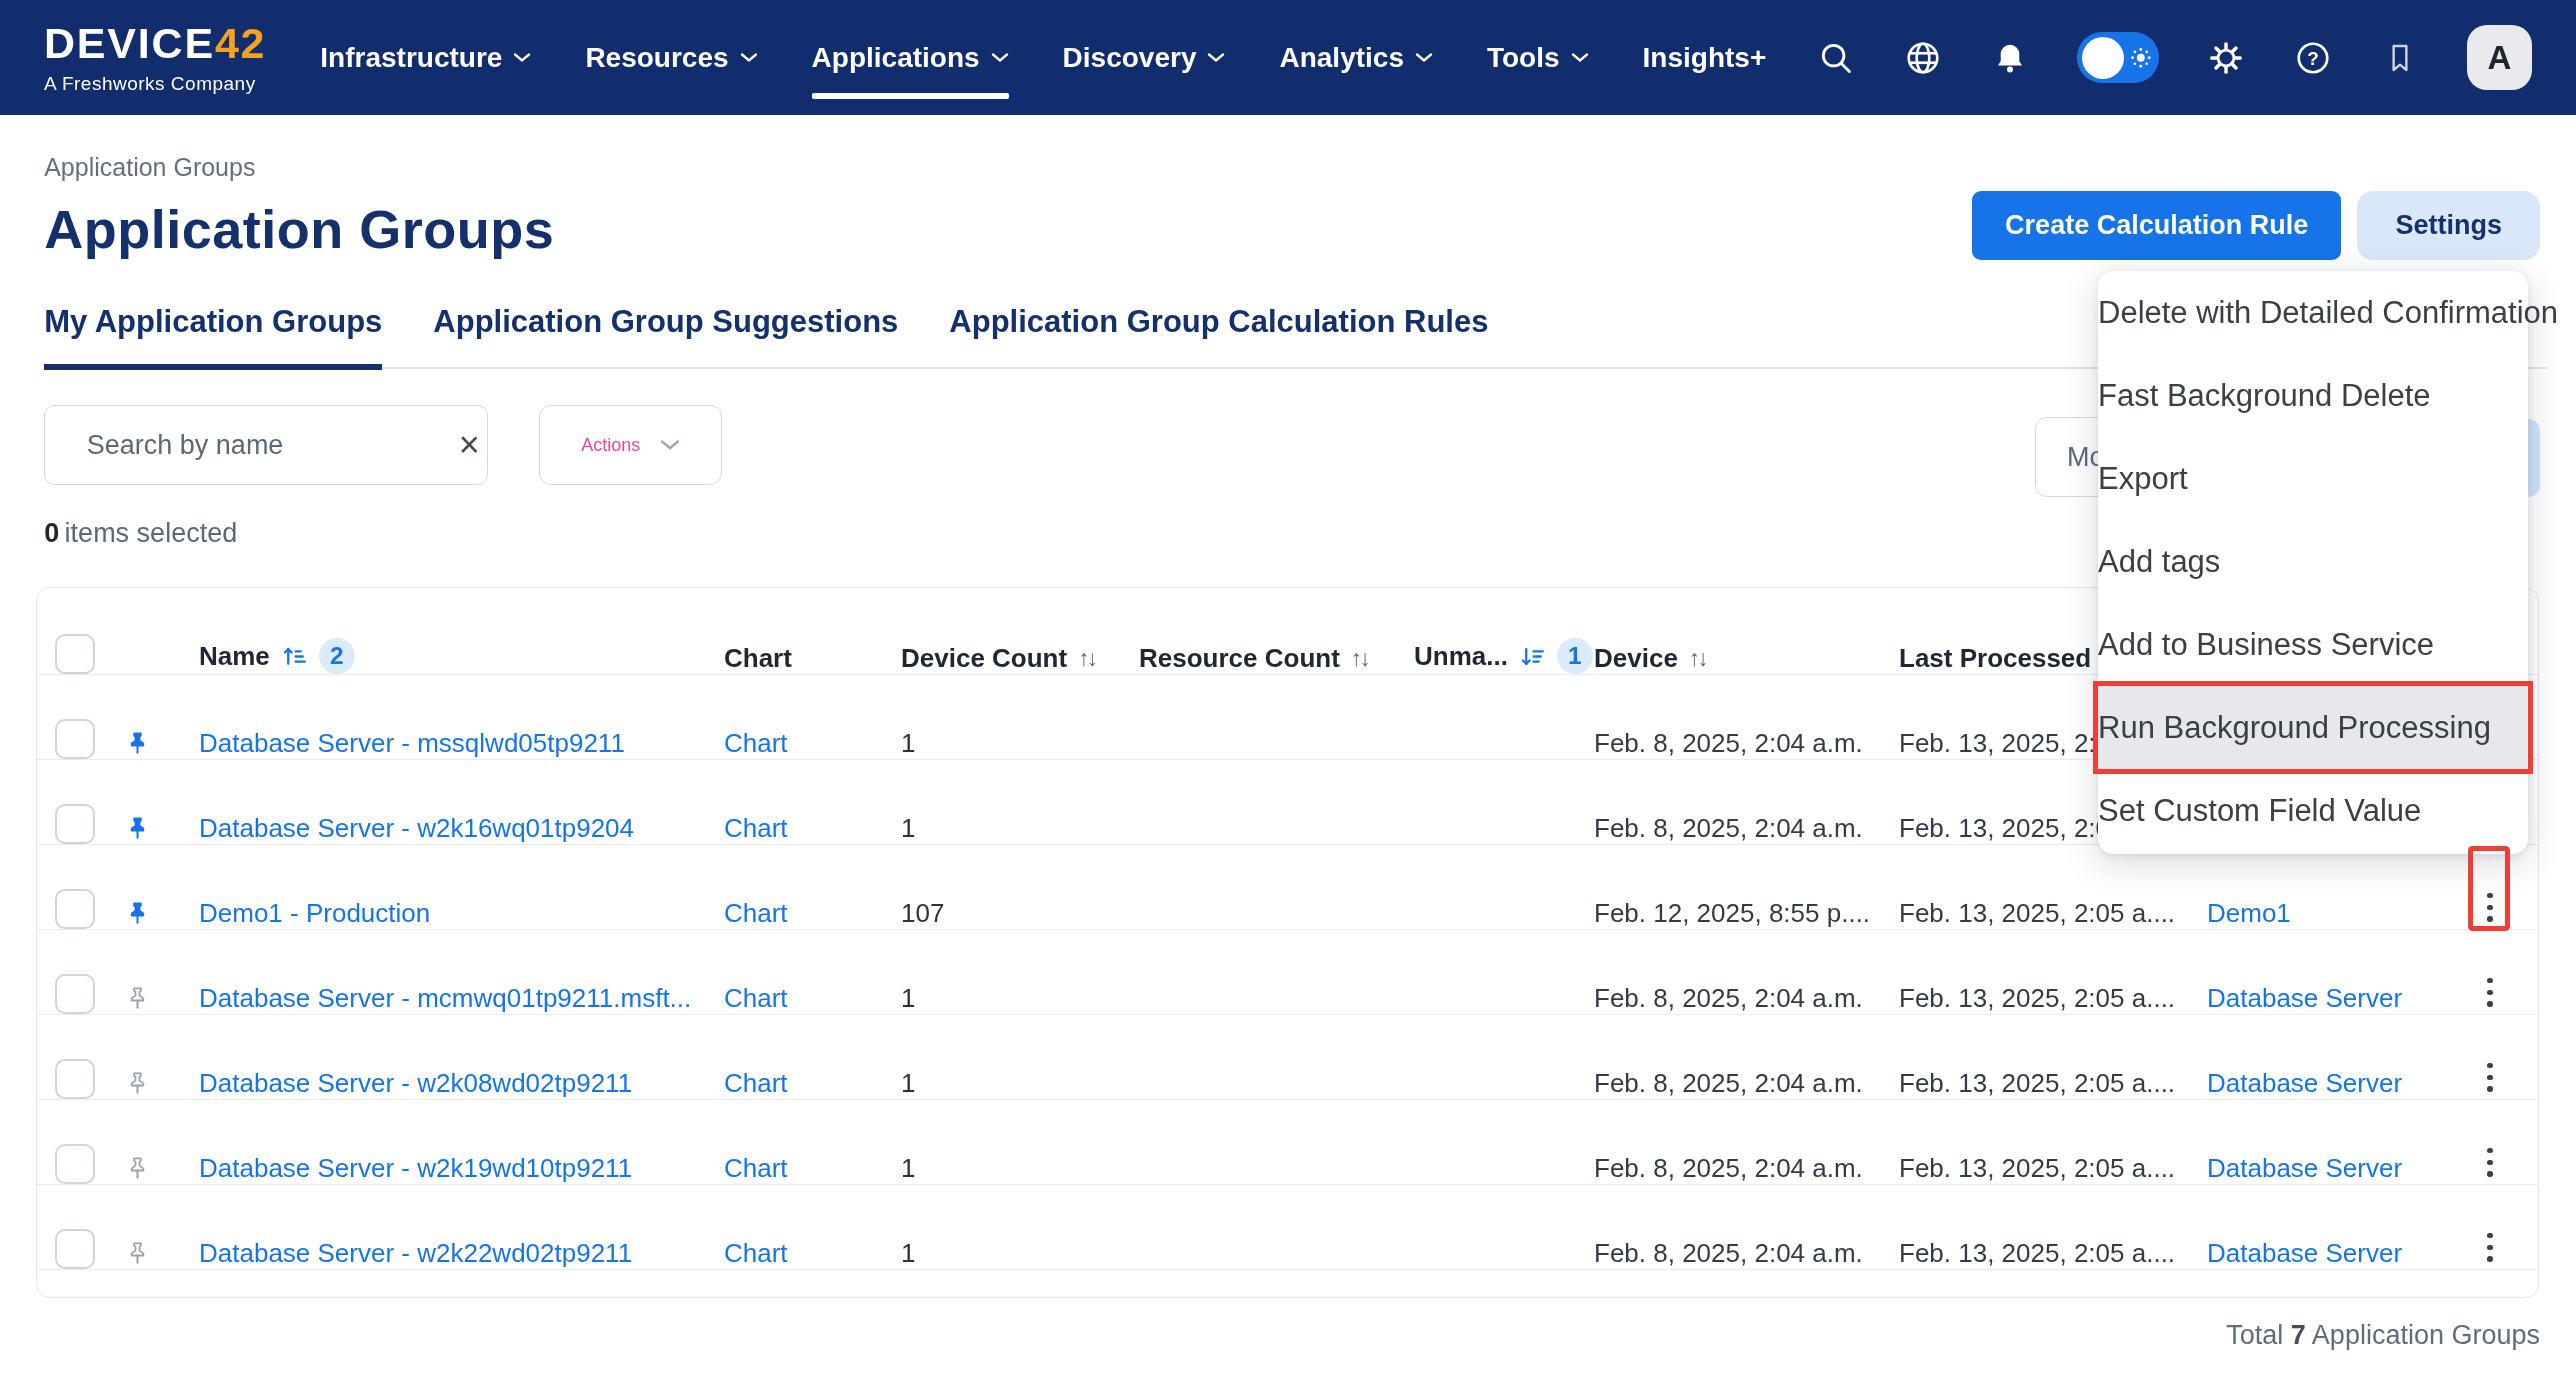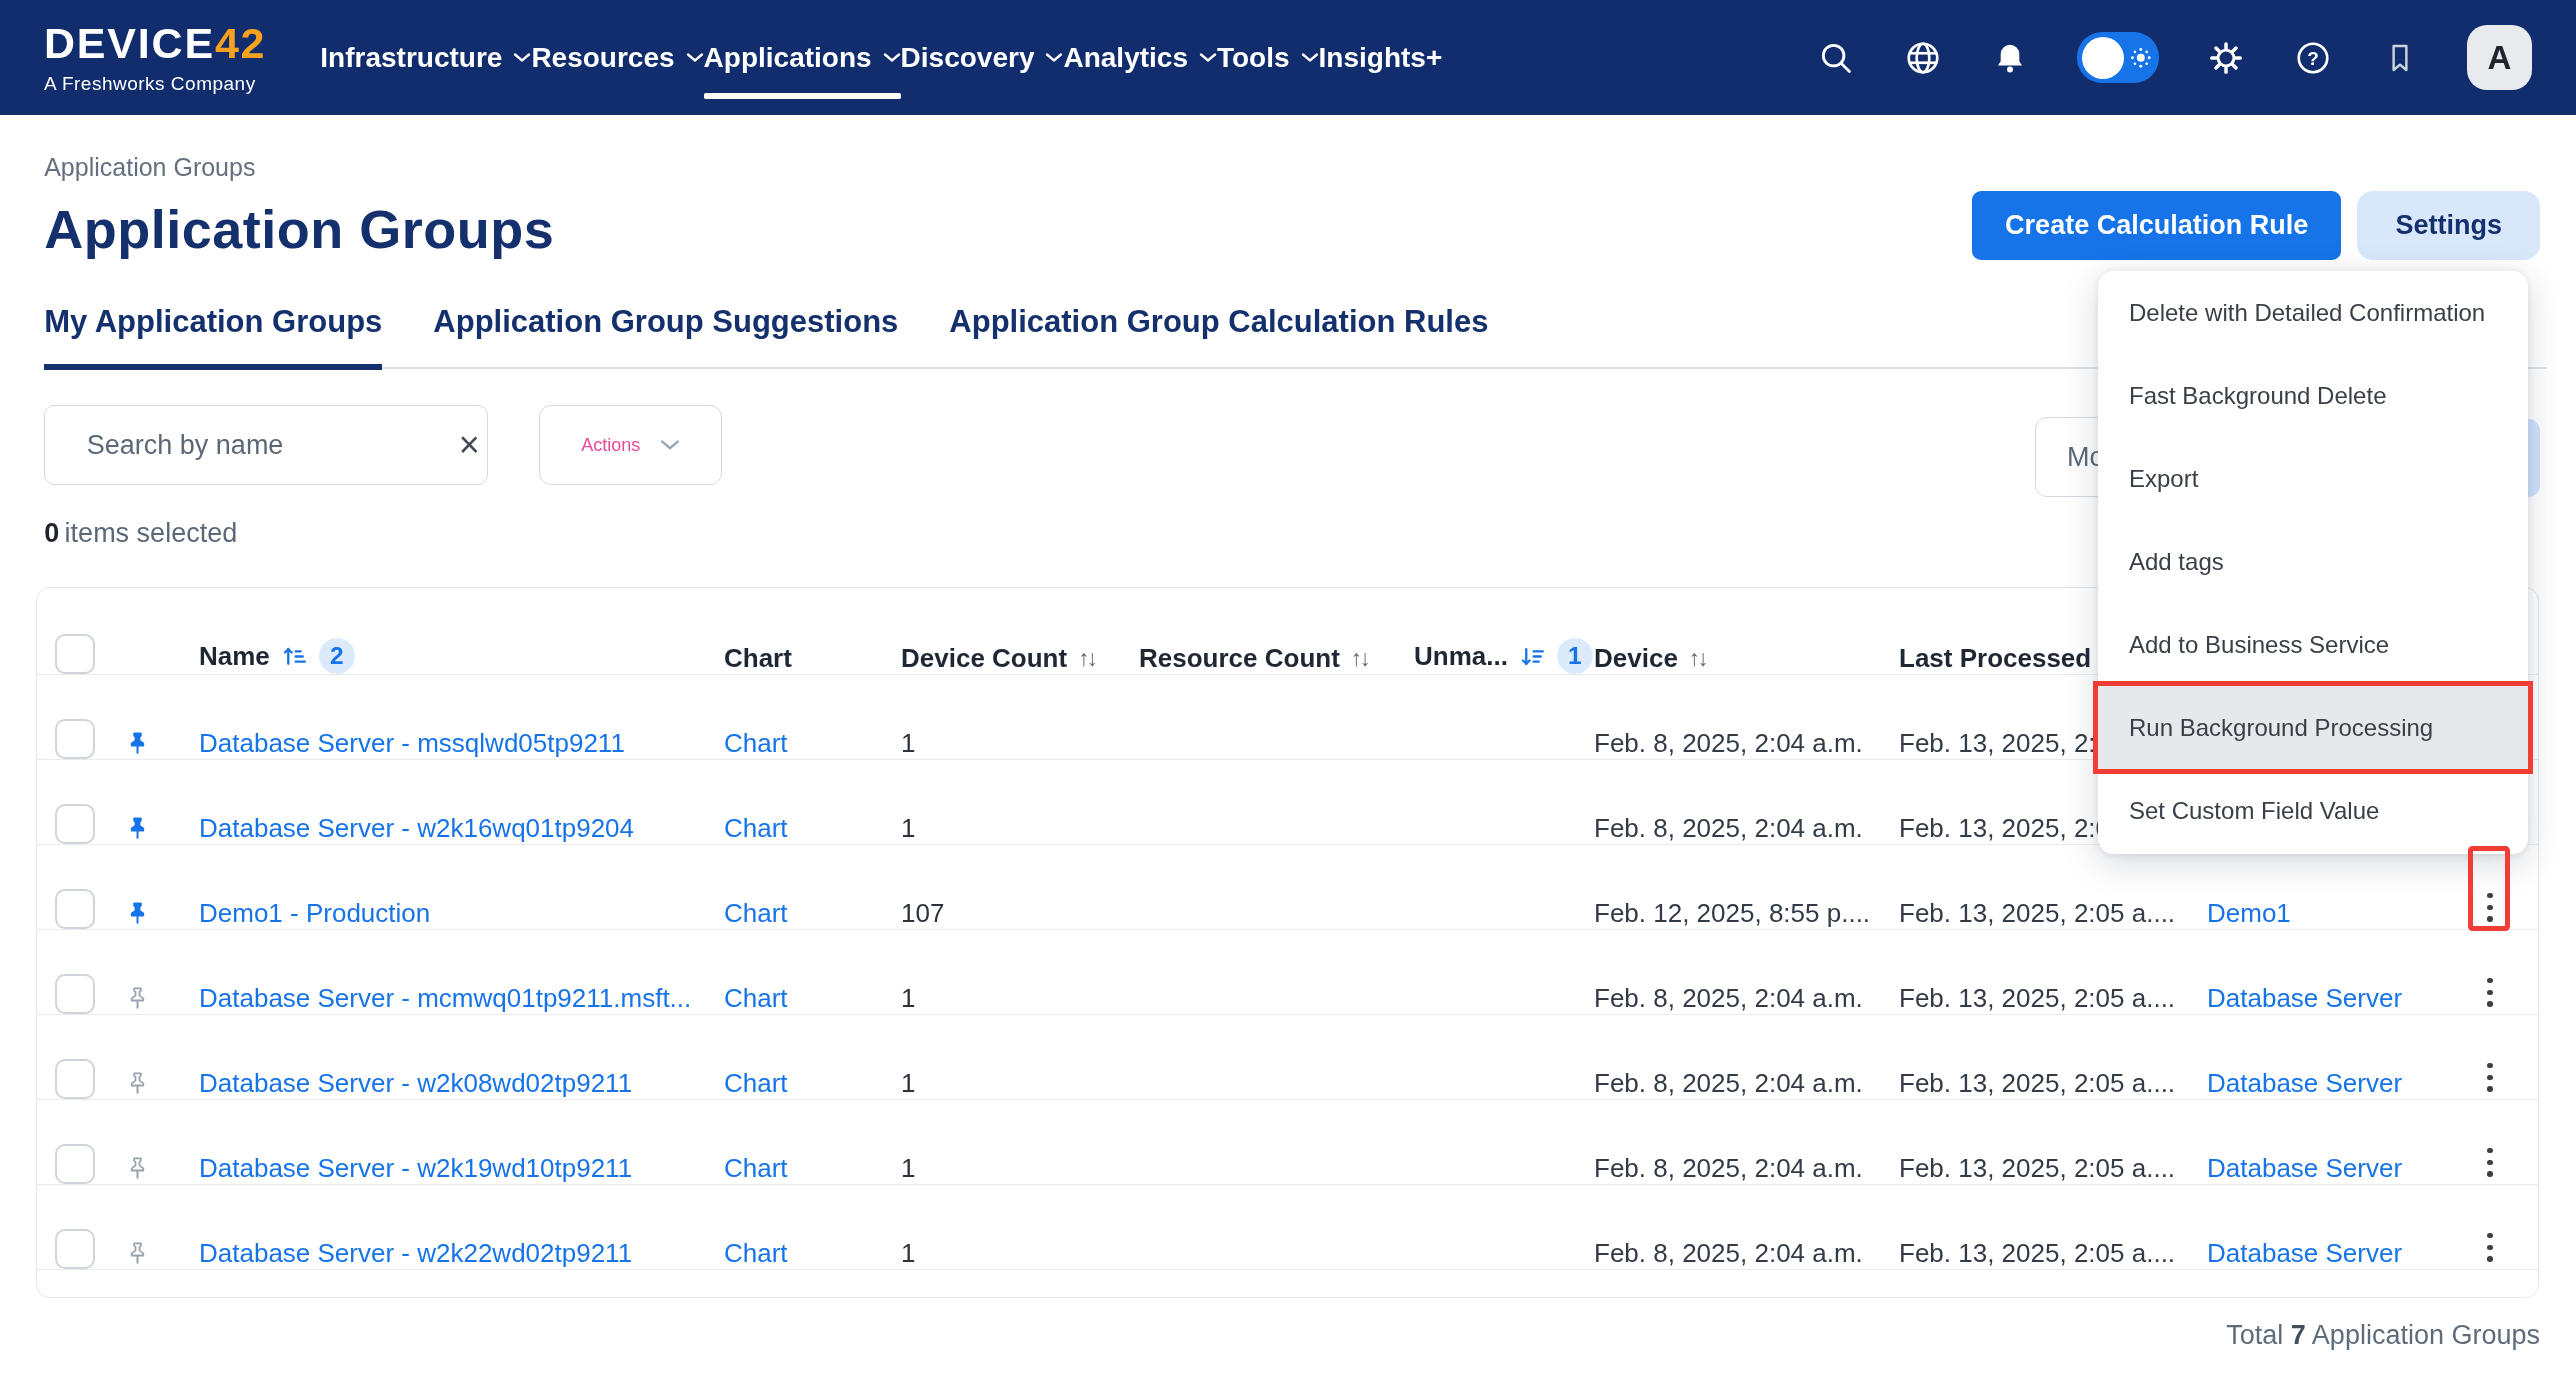--- a/index.html
+++ b/index.html
@@ -5,21 +5,21 @@
   * { box-sizing: border-box; margin: 0; padding: 0; }
   html, body { width: 2576px; height: 1374px; overflow: hidden; }
   body { font-family: "Liberation Sans", sans-serif; background: #ffffff; position: relative; }
 
   
   .navbar { height: 115px; background: #112d6d; display: flex; align-items: center; padding: 0 44px; position: relative; }
   .logo { display: flex; flex-direction: column; line-height: 1; margin-right: 54px; }
   .logo-brand { font-size: 43px; font-weight: 800; color: #ffffff; letter-spacing: 1.8px; }
   .logo-brand .num { color: #f6a21e; }
   .logo-sub { color: #ffffff; font-size: 19px; margin-top: 8.2px; letter-spacing: 0.5px; }
-  .nav-menu { display: flex; align-items: center; height: 100%; }
+  .nav-menu { display: flex; align-items: center; gap: 54px; height: 100%; }
   .nav-item { display: flex; align-items: center; gap: 11px; color: #ffffff; font-size: 28px; font-weight: 600; height: 100%; position: relative; cursor: pointer; }
   .nav-item.active::after { content: ""; position: absolute; left: 0; right: 0; bottom: 16.3px; height: 5.4px; background: #ffffff; border-radius: 1.8px; }
   .nav-right { margin-left: auto; display: flex; align-items: center; gap: 47px; }
   .nav-icon { width: 40px; height: 40px; display: flex; align-items: center; justify-content: center; cursor: pointer; }
   .toggle { width: 82px; height: 51px; border-radius: 25px; background: #1674e8; position: relative; cursor: pointer; }
   .toggle .knob { position: absolute; left: 4.5px; top: 4.5px; width: 42px; height: 42px; border-radius: 50%; background: #ffffff; }
   .avatar { width: 65px; height: 65px; border-radius: 20px; background: #e8eaed; color: #20242c; font-size: 33px; font-weight: 700; display: flex; align-items: center; justify-content: center; cursor: pointer; }
 
   
   .content { padding: 0 36px; }
@@ -66,21 +66,21 @@
   .badge { min-width: 36px; height: 36px; padding: 0 5.4px; border-radius: 18px; background: #dcebfc; color: #1674e8; font-size: 24.5px; font-weight: 700; display: inline-flex; align-items: center; justify-content: center; }
   .kebab { display: inline-flex; flex-direction: column; gap: 6.3px; cursor: pointer; padding: 7.3px; }
   .kebab i { width: 5.4px; height: 5.4px; border-radius: 50%; background: #3c4043; }
   .count-val { color: #2b323c; }
 
   .table-footer { position: absolute; right: 36px; top: 1320px; font-size: 27px; color: #5f6c79; }
   .table-footer b { color: #454f5a; font-weight: 700; }
 
   
   .ctx-menu { position: absolute; left: 2098px; top: 271px; width: 430px; height: 583px; background: #ffffff; border-radius: 15.4px; box-shadow: 0 9px 36px rgba(40,50,70,.18), 0 1.8px 7.3px rgba(40,50,70,.10); z-index: 50; display: flex; flex-direction: column; }
-  .ctx-item { height: 83px; display: flex; align-items: center; padding-left: 31px; font-size: 24px; color: #3a4047; cursor: pointer; white-space: nowrap; }
+  .ctx-item { height: 83px; display: flex; align-items: center; font-size: 31px; color: #3a4047; cursor: pointer; white-space: nowrap; }
   .ctx-item.highlighted { background: #e6e8eb; outline: 5.4px solid #f23d37; }
 
   .kebab-red-box { position: absolute; left: 2468px; top: 846px; width: 42px; height: 85px; border: 5.4px solid #f23d37; border-radius: 4.5px; z-index: 60; pointer-events: none; }
 </style>
 </head>
 <body>
 
 <div class="navbar">
   <div class="logo">
     <div class="logo-brand"><span>DEVICE</span><span class="num">42</span></div>

